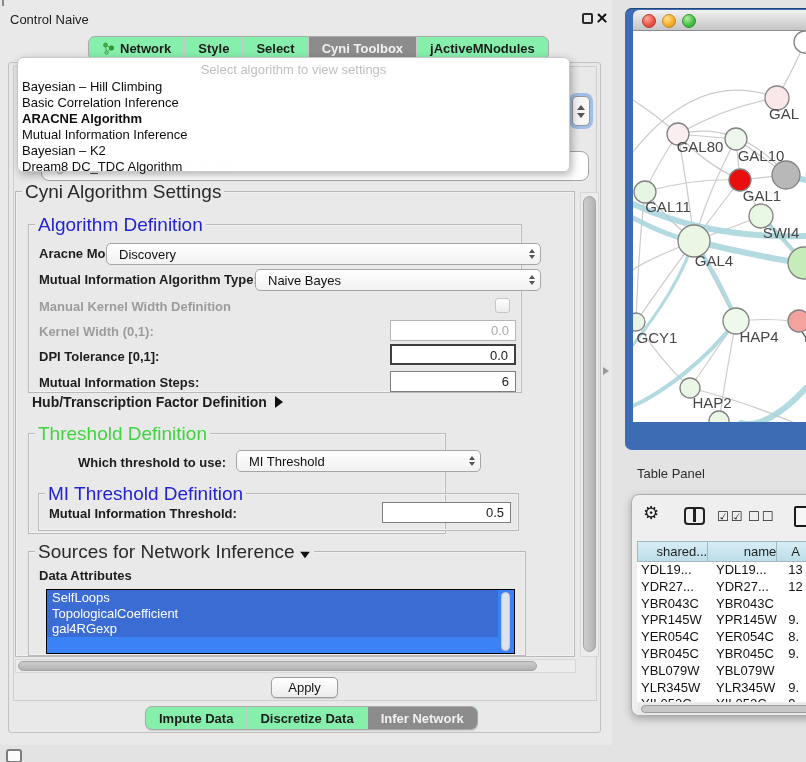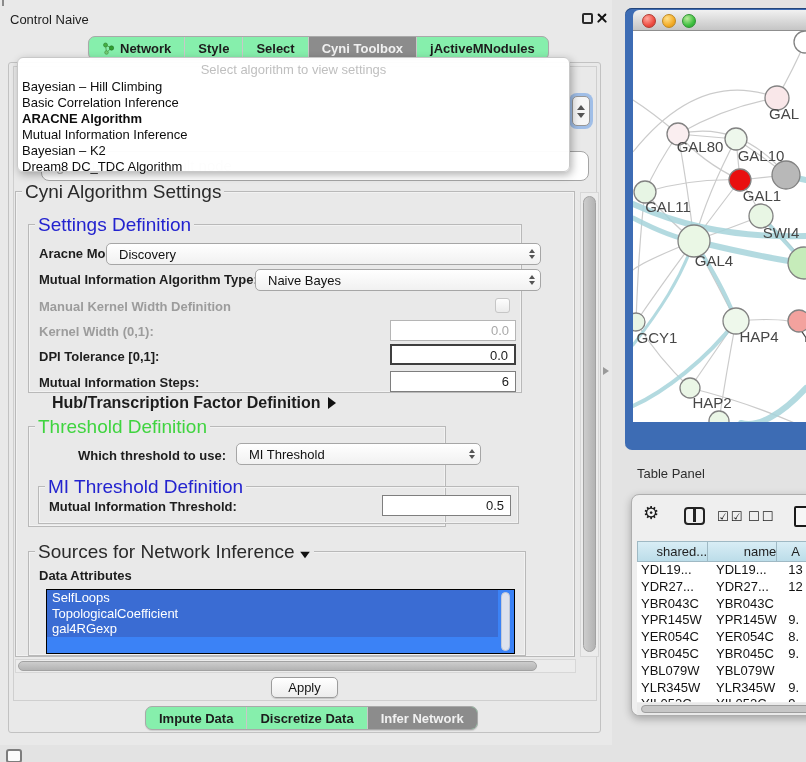--- a/index.html
+++ b/index.html
@@ -61,25 +61,25 @@
            display:flex; align-items:center; font-size:13px; color:#111; padding-left:12px; }
   .combo .spin { position:absolute; right:5px; top:0; height:100%; display:flex; flex-direction:column; justify-content:center; gap:2px; }
   .combo .spin .tri-up { border-left-width:3.5px; border-right-width:3.5px; border-bottom-width:4.5px; }
   .combo .spin .tri-dn { border-left-width:3.5px; border-right-width:3.5px; border-top-width:4.5px; }
   .tfield { position:absolute; height:21px; background:#fff; font-size:13px; color:#1a1a1a; text-align:right; padding:0 6px; line-height:19px; }
   .tfield.dis { border:1px solid #b5b5b5; color:#a9a9a9; }
   .tfield.strong { border:2px solid #3f3f3f; }
   .tfield.norm { border:1px solid #7e7e7e; }
   .checkbox { position:absolute; width:15px; height:15px; border:1px solid #c6c6c6; border-radius:3px; background:linear-gradient(#fefefe,#ebebeb); }
 
-  .hub-row { position:absolute; left:16px; top:202px; font-size:16px; font-weight:bold; color:#1d1d1d; display:flex; align-items:center; gap:8px;margin-left:20px; }
+  .hub-row { position:absolute; left:16px; top:202px; font-size:14px; font-weight:bold; color:#1d1d1d; display:flex; align-items:center; gap:8px; }
   .arrow-right { width:0; height:0; border-top:6px solid transparent; border-bottom:6px solid transparent; border-left:8px solid #111; }
   .arrow-down  { width:0; height:0; border-left:6px solid transparent; border-right:6px solid transparent; border-top:8px solid #111; display:inline-block; vertical-align:-1px; margin-left:4px; }
 
-  .thrgroup { left:12px; top:234px; width:418px; height:101px; }
+  .thrgroup { left:12px; top:241px; width:418px; height:101px; }
   .migroup  { left:9px; top:59px; width:481px; height:38px; }
   .srcgroup { left:12px; top:359px; width:498px; height:105px; }
 
   .attr-list { position:absolute; left:17px; top:37px; width:469px; height:65px; background:#3b82f6; border:1px solid #000000; overflow:hidden; }
   .attr-item { width:451px; height:15.7px; line-height:15.5px; background:#3a6cd3; color:#fff; font-size:13px; padding-left:5px; white-space:nowrap; }
   .attr-scroll { position:absolute; right:4px; top:2px; width:9px; height:59px; background:#dde2ee; border-radius:5px; border:1px solid #c3c9d8; }
 
   .vscroll { left:579px; top:191px; width:19px; height:465px; background:#ececec; border:1px solid #d7d7d7; }
   .vscroll .thumb { position:absolute; left:2px; top:3px; width:13px; height:456px; border-radius:7px; background:linear-gradient(90deg,#cdcdcd,#b3b3b3); border:1px solid #a2a2a2; }
   .hscroll { left:14px; top:658px; width:561px; height:14px; background:#ececec; border:1px solid #d7d7d7; }
@@ -164,21 +164,21 @@
         <div class="abs ghost-combo" style="left:27px;top:84px;">galFiltered.sif default node</div>
         <div class="abs ghost-spinner" style="left:558px;top:29px;">
           <span class="tri-up"></span>
           <span class="tri-dn"></span>
         </div>
 
         <div class="group cyni-group" style="left:1px;top:124px;">
           <span class="legend black">Cyni Algorithm Settings</span>
 
           <div class="group algdef">
-            <span class="legend blue">Settings Definition</span>
+            <span class="legend blue">Algorithm Definition</span>
 
             <div class="flabel" style="left:10px;top:21px;">Aracne Mode:</div>
             <div class="combo" style="left:77px;top:18px;width:435px;">
               <span>Discovery</span>
               <span class="spin">
                   <span class="tri-up"></span>
                   <span class="tri-dn"></span>
                 </span>
             </div>
 

